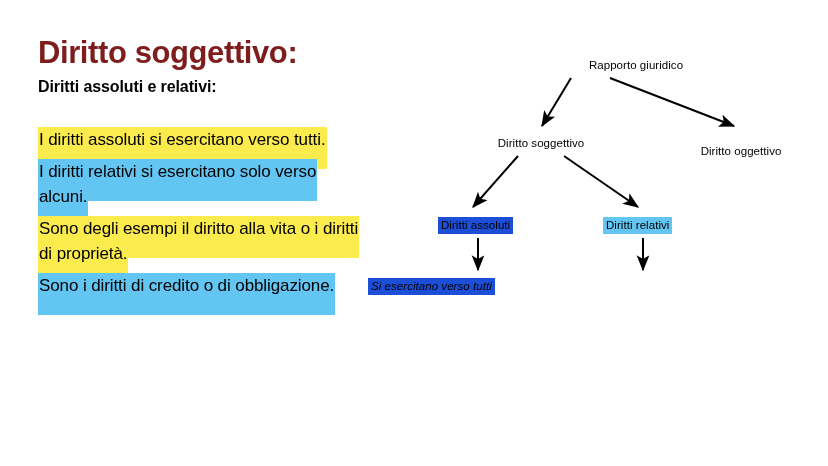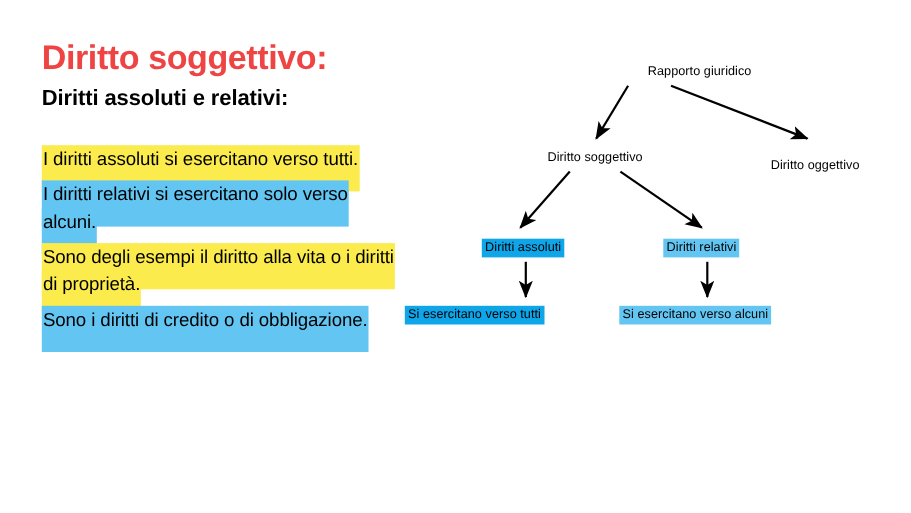--- a/index.html
+++ b/index.html
@@ -23,24 +23,24 @@
     left: 38px;
     top: 36px;
     width: 330px;
   }
   .slide-title {
     font-size: 31px;
     font-weight: bold;
     line-height: 1.12;
     letter-spacing: -0.4px;
     margin: 0;
-    color: #ef4444;
+    color: #7f1d1d;
   }
   .slide-subtitle {
-    font-size: 20px;
+    font-size: 16px;
     font-weight: bold;
     line-height: 1.2;
     letter-spacing: -0.1px;
     margin: 6px 0 0 0;
     color: #000;
   }
 
   .body-block {
     margin-top: 31px;
   }
@@ -79,29 +79,29 @@
     height: 270px;
   }
   .node {
     position: absolute;
     font-size: 11.5px;
     line-height: 15px;
     white-space: nowrap;
     color: #000;
     letter-spacing: 0.05px;
   }
-  .node.hl-yellow { background: #0ea5e9; padding: 1px 3px; }
+  .node.hl-yellow { background: #1d4ed8; padding: 1px 3px; }
   .node.hl-blue   { background: #63c5f2; padding: 1px 3px; }
 
   .n-root      { left: 230px; top: 18px; transform: translateX(-50%); margin-left: 48px; }
   .n-sogg      { left: 178px; top: 96px; transform: translateX(-50%); padding-left: 10px; }
   .n-ogg       { left: 383px; top: 104px; transform: translateX(-50%); text-align: right; }
   .n-assoluti  { left: 80px;  top: 177px; }
   .n-relativi  { left: 245px; top: 177px; }
-  .n-leaf-l    { left: 10px;  top: 238px; }
+  .n-leaf-l    { left: 10px;  top: 238px; font-style: italic; }
   .n-leaf-r    { left: 205px; top: 238px; }
 </style>
 </head>
 <body>
 
 <div class="left-col">
 
   <h1 class="slide-title">Diritto soggettivo:</h1>
 
   <h2 class="slide-subtitle">Diritti assoluti e relativi:</h2>
@@ -155,15 +155,14 @@
   <div class="node n-sogg">Diritto soggettivo</div>
 
   <div class="node n-ogg">Diritto oggettivo</div>
 
   <div class="node n-assoluti hl-yellow">Diritti assoluti</div>
 
   <div class="node n-relativi hl-blue">Diritti relativi</div>
 
   <div class="node n-leaf-l hl-yellow">Si esercitano verso tutti</div>
 
-  <div class="node n-leaf-r hl-blue">Si esercitano verso alcuni</div>
 
 </div>
 
 </body></html>

